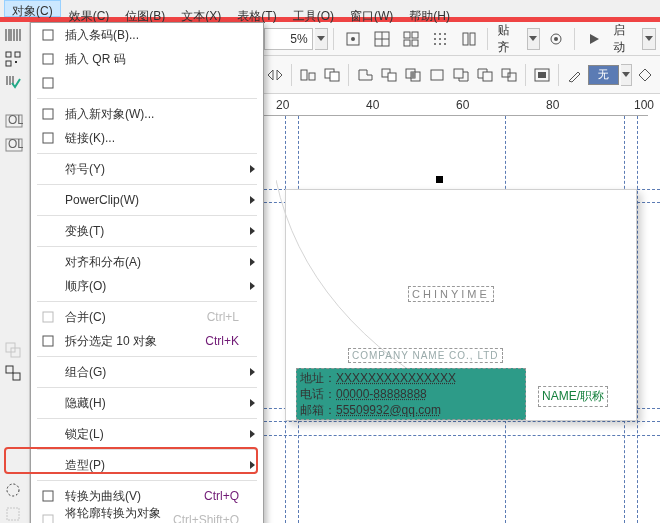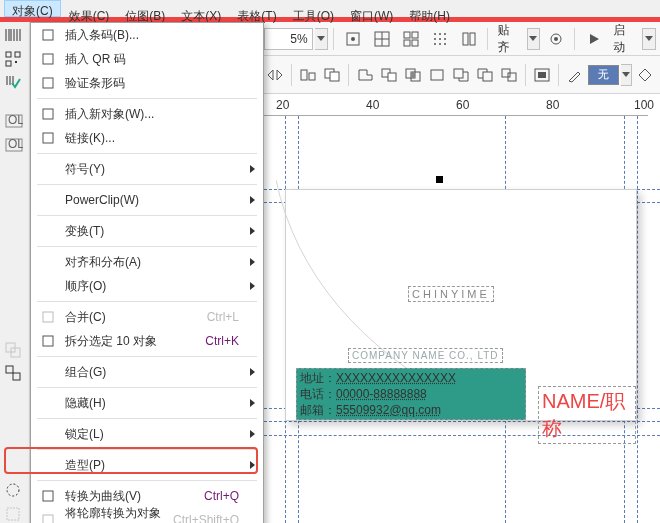--- a/index.html
+++ b/index.html
@@ -29,21 +29,21 @@
 .ruler-h{position:absolute;left:264px;top:94px;right:12px;height:22px;background:#fff;border-bottom:1px solid #aaa;font-size:9px;color:#666}
 .ruler-h>span{position:absolute;top:4px}
 .card{position:absolute;left:285px;top:189px;width:352px;height:232px;background:#fff;border:1px solid #d0d0d0;box-shadow:4px 4px 8px rgba(0,0,0,.2)}
 .guide{position:absolute;background:transparent}
 .gh{left:264px;right:0;height:0;border-top:1px dashed #5b7bb4}
 .gv{top:116px;bottom:0;width:0;border-left:1px dashed #5b7bb4}
 .selhandle{width:7px;height:7px;background:#000;position:absolute}
 .logo{font-family:Georgia,serif;font-size:26px;color:#3b5768;letter-spacing:2px;position:absolute}
 .ctext{font-size:11px;color:#888;letter-spacing:1px;position:absolute}
 .greenbox{position:absolute;background:#2d9b88;color:#fff;font-size:10px;padding:6px 10px;line-height:16px}
-.namet{position:absolute;font-size:20px;color:#ef4444}
+.namet{position:absolute;font-size:12px;color:#15803d}
 .dotwrap{border:1px dashed #999;padding:1px 3px}
 svg{display:block}
 </style>
 </head>
 <body>
 
 <div class="menubar">
   <div class="active">对象(C)</div>
   <div>效果(C)</div>
   <div>位图(B)</div>
@@ -339,21 +339,20 @@
         </svg>
       </span>
       <span class="mtext">插入 QR 码</span>
     </div>
     <div class="mitem">
       <span class="mico">
         <svg width="14" height="14">
           <rect x="2" y="2" width="10" height="10" fill="none" stroke="#555"></rect>
         </svg>
       </span>
-      <span class="mtext">验证条形码</span>
     </div>
     <div class="msep"></div>
     <div class="mitem">
       <span class="mico">
         <svg width="14" height="14">
           <rect x="2" y="2" width="10" height="10" fill="none" stroke="#555"></rect>
         </svg>
       </span>
       <span class="mtext">插入新对象(W)...</span>
     </div>

